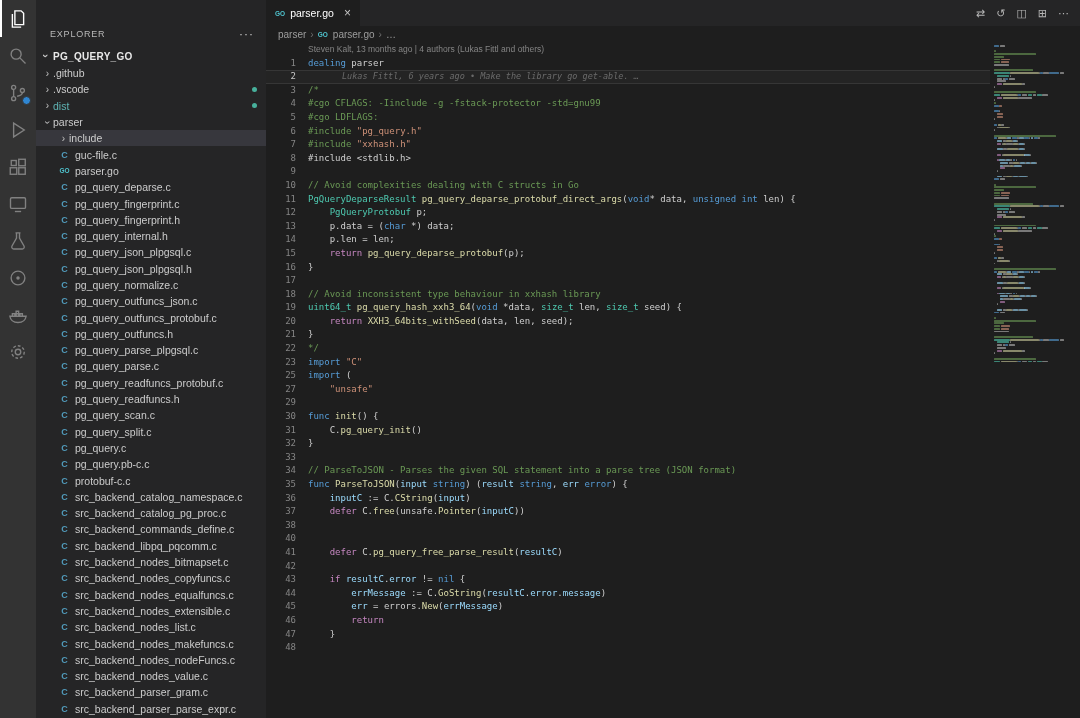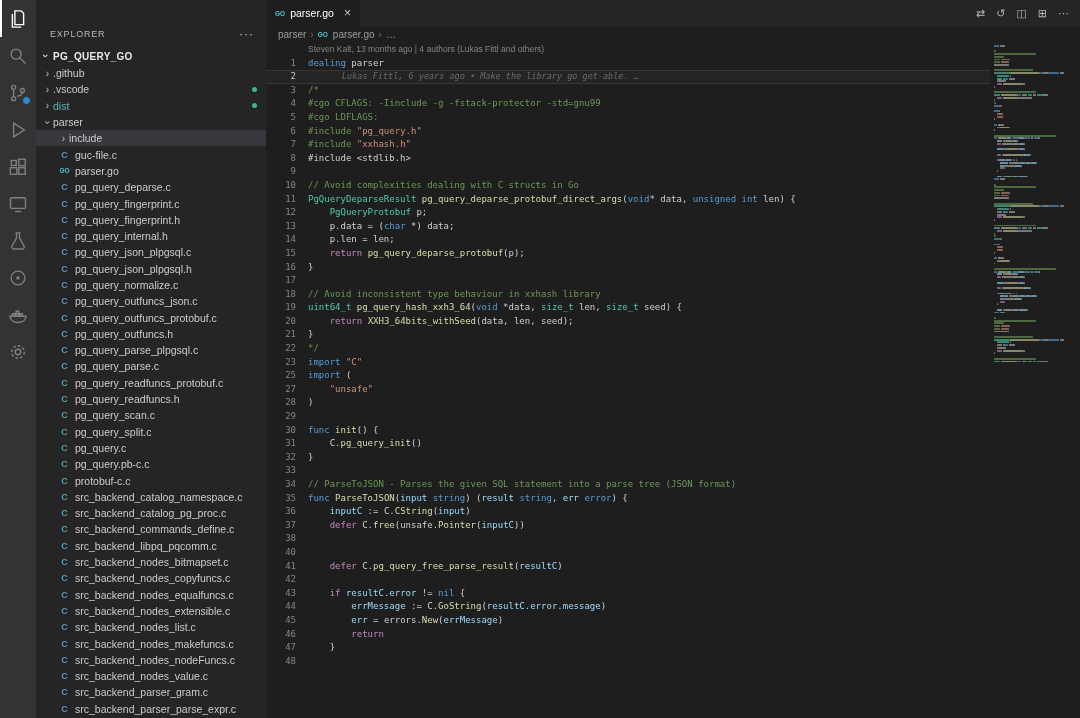--- a/index.html
+++ b/index.html
@@ -355,21 +355,20 @@
           <div class="code-row"><span class="gutter">16</span><span class="line-content"><span class="tok-pl">}</span></span></div>
           <div class="code-row"><span class="gutter">17</span><span class="line-content"></span></div>
           <div class="code-row"><span class="gutter">18</span><span class="line-content"><span class="tok-com">// Avoid inconsistent type behaviour in xxhash library</span></span></div>
           <div class="code-row"><span class="gutter">19</span><span class="line-content"><span class="tok-type">uint64_t</span><span class="tok-pl"> </span><span class="tok-fn">pg_query_hash_xxh3_64</span><span class="tok-pl">(</span><span class="tok-kw">void</span><span class="tok-pl"> *data, </span><span class="tok-type">size_t</span><span class="tok-pl"> len, </span><span class="tok-type">size_t</span><span class="tok-pl"> seed) {</span></span></div>
           <div class="code-row"><span class="gutter">20</span><span class="line-content"><span class="tok-pl">    </span><span class="tok-ctrl">return</span><span class="tok-pl"> </span><span class="tok-fn">XXH3_64bits_withSeed</span><span class="tok-pl">(data, len, seed);</span></span></div>
           <div class="code-row"><span class="gutter">21</span><span class="line-content"><span class="tok-pl">}</span></span></div>
           <div class="code-row"><span class="gutter">22</span><span class="line-content"><span class="tok-com">*/</span></span></div>
           <div class="code-row"><span class="gutter">23</span><span class="line-content"><span class="tok-kw">import</span><span class="tok-pl"> </span><span class="tok-str und">"C"</span></span></div>
           <div class="code-row"><span class="gutter">25</span><span class="line-content"><span class="tok-kw">import</span><span class="tok-pl"> (</span></span></div>
           <div class="code-row"><span class="gutter">27</span><span class="line-content"><span class="tok-pl">    </span><span class="tok-str und">"unsafe"</span></span></div>
-          <div class="code-row"><span class="gutter">28</span><span class="line-content"><span class="tok-pl">)</span></span></div>
           <div class="code-row"><span class="gutter">29</span><span class="line-content"></span></div>
           <div class="code-row"><span class="gutter">30</span><span class="line-content"><span class="tok-kw">func</span><span class="tok-pl"> </span><span class="tok-fn">init</span><span class="tok-pl">() {</span></span></div>
           <div class="code-row"><span class="gutter">31</span><span class="line-content"><span class="tok-pl">    C.</span><span class="tok-fn">pg_query_init</span><span class="tok-pl">()</span></span></div>
           <div class="code-row"><span class="gutter">32</span><span class="line-content"><span class="tok-pl">}</span></span></div>
           <div class="code-row"><span class="gutter">33</span><span class="line-content"></span></div>
           <div class="code-row"><span class="gutter">34</span><span class="line-content"><span class="tok-com">// ParseToJSON - Parses the given SQL statement into a parse tree (JSON format)</span></span></div>
           <div class="code-row"><span class="gutter">35</span><span class="line-content"><span class="tok-kw">func</span><span class="tok-pl"> </span><span class="tok-fn">ParseToJSON</span><span class="tok-pl">(</span><span class="tok-var">input</span><span class="tok-pl"> </span><span class="tok-kw">string</span><span class="tok-pl">) (</span><span class="tok-var">result</span><span class="tok-pl"> </span><span class="tok-kw">string</span><span class="tok-pl">, </span><span class="tok-var">err</span><span class="tok-pl"> </span><span class="tok-kw">error</span><span class="tok-pl">) {</span></span></div>
           <div class="code-row"><span class="gutter">36</span><span class="line-content"><span class="tok-pl">    </span><span class="tok-var">inputC</span><span class="tok-pl"> := C.</span><span class="tok-fn">CString</span><span class="tok-pl">(</span><span class="tok-var">input</span><span class="tok-pl">)</span></span></div>
           <div class="code-row"><span class="gutter">37</span><span class="line-content"><span class="tok-pl">    </span><span class="tok-ctrl">defer</span><span class="tok-pl"> C.</span><span class="tok-fn">free</span><span class="tok-pl">(unsafe.</span><span class="tok-fn">Pointer</span><span class="tok-pl">(</span><span class="tok-var">inputC</span><span class="tok-pl">))</span></span></div>
           <div class="code-row"><span class="gutter">38</span><span class="line-content"></span></div>

